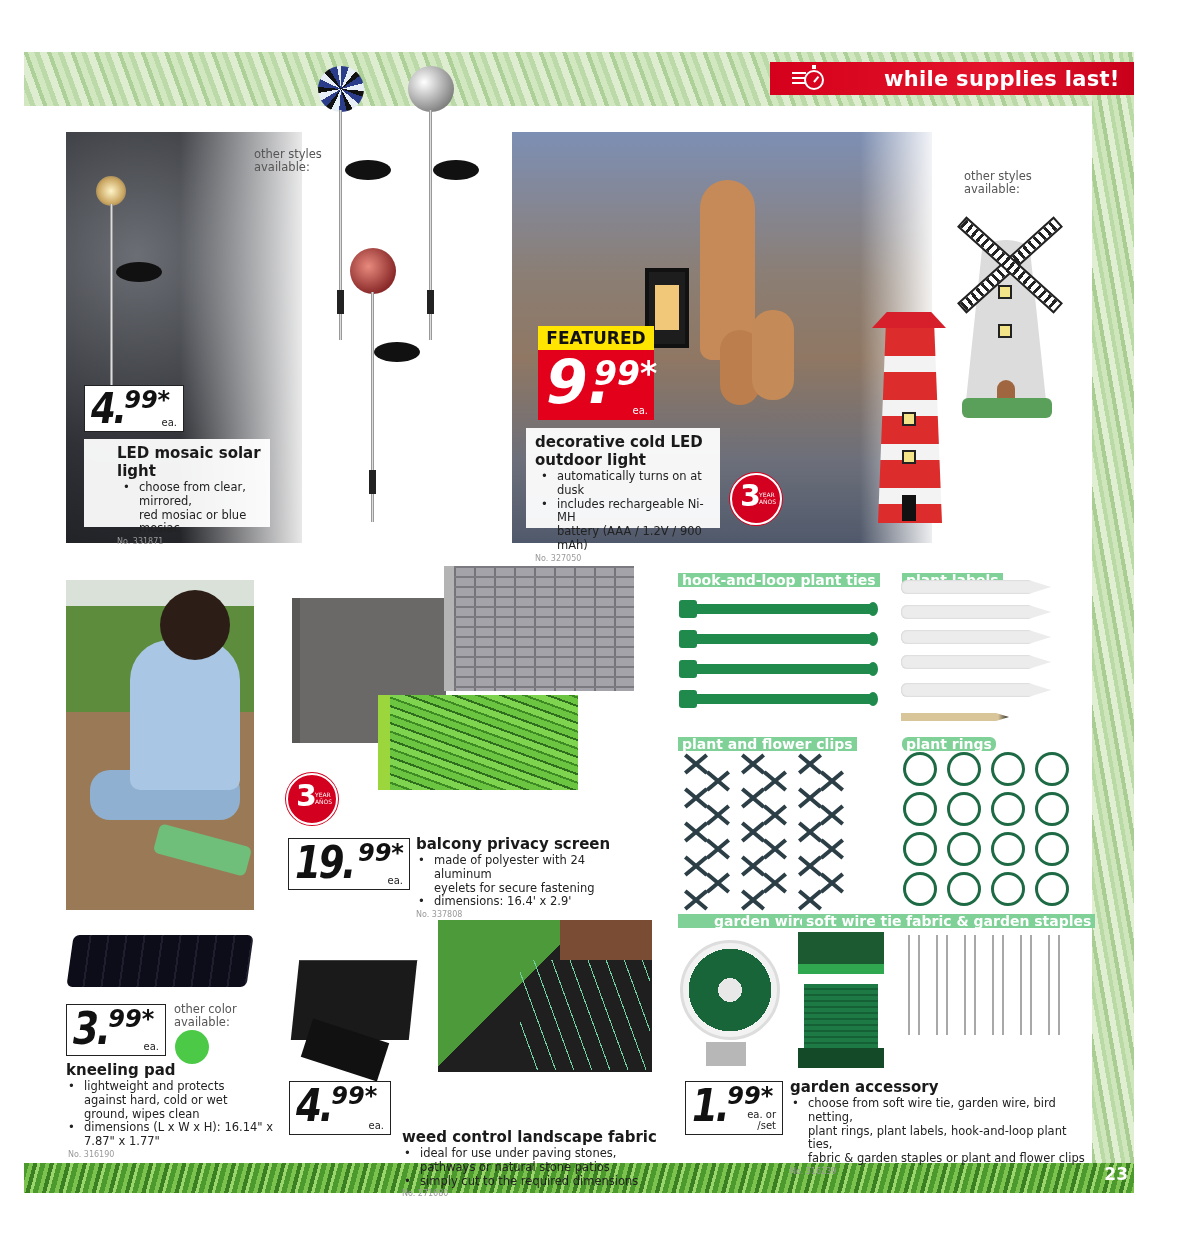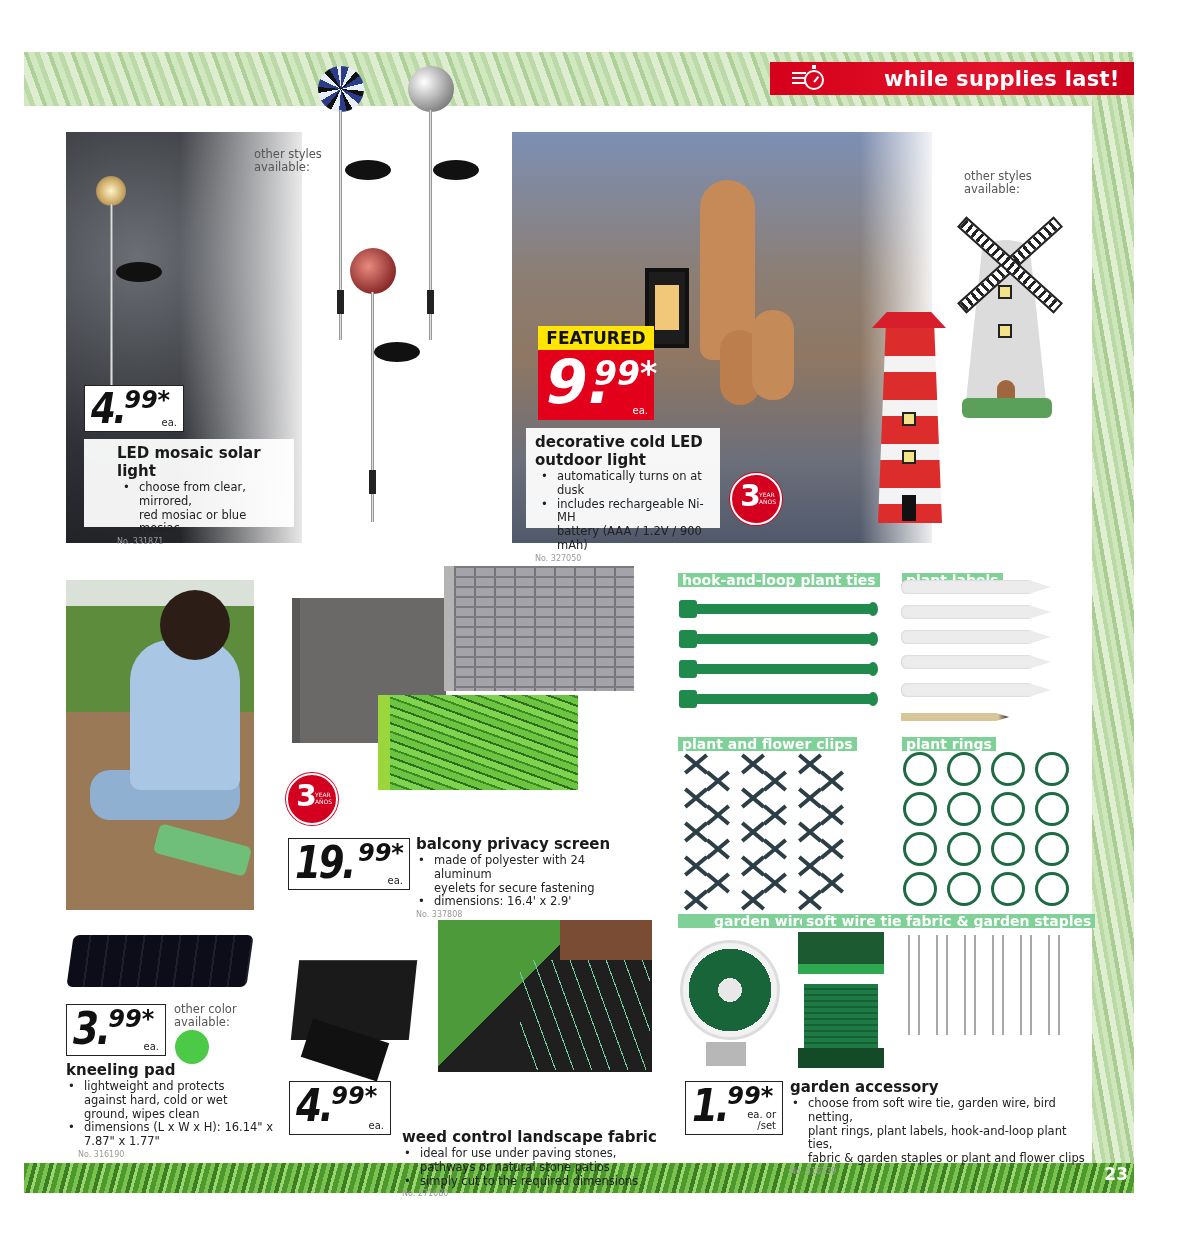--- a/index.html
+++ b/index.html
@@ -174,21 +174,21 @@
 <div class="abs globe" style="left:350px;top:248px;width:46px;height:46px;background:radial-gradient(circle at 40% 40%,#e98a7e,#8a2a2a 70%);"></div>
 <div class="abs stake" style="left:371px;top:292px;height:230px;"></div>
 <div class="abs panel-solar" style="left:374px;top:342px;"></div>
 <div class="abs dark-band" style="left:369px;top:470px;"></div>
 
 <div class="price-box" style="left:84px;top:385px;width:100px;height:47px;">
   <span class="price-whole" style="font-size:42px;">4.</span>
   <span class="price-cents" style="font-size:24px;">99*</span>
   <span class="price-unit">ea.</span>
 </div>
-<div class="card" style="left:84px;top:439px;width:210px;height:88px;padding-left:33px;">
+<div class="card" style="left:84px;top:439px;width:186px;height:88px;padding-left:33px;">
   <div class="title" style="font-size:15px;">
     <div>LED mosaic solar</div>
     <div>light</div>
   </div>
   <ul class="bullets">
     <li>choose from clear, mirrored,</li>
     <li style="padding-left:22px;" class="cont">red mosiac or blue mosiac</li>
   </ul>
   <div class="itemno">No. 331871</div>
 </div>
@@ -260,21 +260,21 @@
 <div class="swatch" style="left:175px;top:1030px;"></div>
 <div class="abs" style="left:66px;top:1061px;width:215px;">
   <div class="title" style="font-size:15px;">kneeling pad</div>
   <ul class="bullets" style="margin-left:-4px;">
     <li>lightweight and protects</li>
     <li class="cont">against hard, cold or wet</li>
     <li class="cont">ground, wipes clean</li>
     <li>dimensions (L x W x H): 16.14" x</li>
     <li class="cont">7.87" x 1.77"</li>
   </ul>
-  <div class="itemno" style="margin-left:12px;">No. 316190</div>
+  <div class="itemno" style="margin-left:2px;">No. 316190</div>
 </div>
 
 <div class="abs scr-grey"></div>
 <div class="abs scr-brick"></div>
 <div class="abs scr-green"></div>
 <div class="warranty" style="left:286px;top:773px;">
   <span class="num">3</span>
   <span class="yr"><span>YEAR</span><br><span>AÑOS</span></span>
 </div>
 <div class="price-box" style="left:288px;top:838px;width:122px;height:52px;">
@@ -350,21 +350,21 @@
     <div class="clip" style="left: 818px; top: 769px;"></div>
     <div class="clip" style="left: 796px; top: 786px;"></div>
     <div class="clip" style="left: 818px; top: 803px;"></div>
     <div class="clip" style="left: 796px; top: 820px;"></div>
     <div class="clip" style="left: 818px; top: 837px;"></div>
     <div class="clip" style="left: 796px; top: 854px;"></div>
     <div class="clip" style="left: 818px; top: 871px;"></div>
     <div class="clip" style="left: 796px; top: 888px;"></div>
   </div>
 
-<div class="acc-label" style="left:902px;top:737px;">plant rings</div>
+<div class="acc-label" style="left:902px;top:737px;border-radius:6px;">plant rings</div>
 <div id="rings">
     <div class="ring" style="left: 903px; top: 752px;"></div>
     <div class="ring" style="left: 947px; top: 752px;"></div>
     <div class="ring" style="left: 991px; top: 752px;"></div>
     <div class="ring" style="left: 1035px; top: 752px;"></div>
     <div class="ring" style="left: 903px; top: 792px;"></div>
     <div class="ring" style="left: 947px; top: 792px;"></div>
     <div class="ring" style="left: 991px; top: 792px;"></div>
     <div class="ring" style="left: 1035px; top: 792px;"></div>
     <div class="ring" style="left: 903px; top: 832px;"></div>

